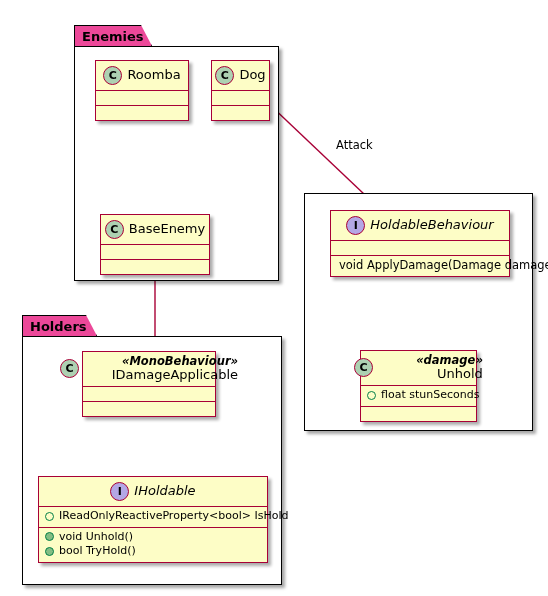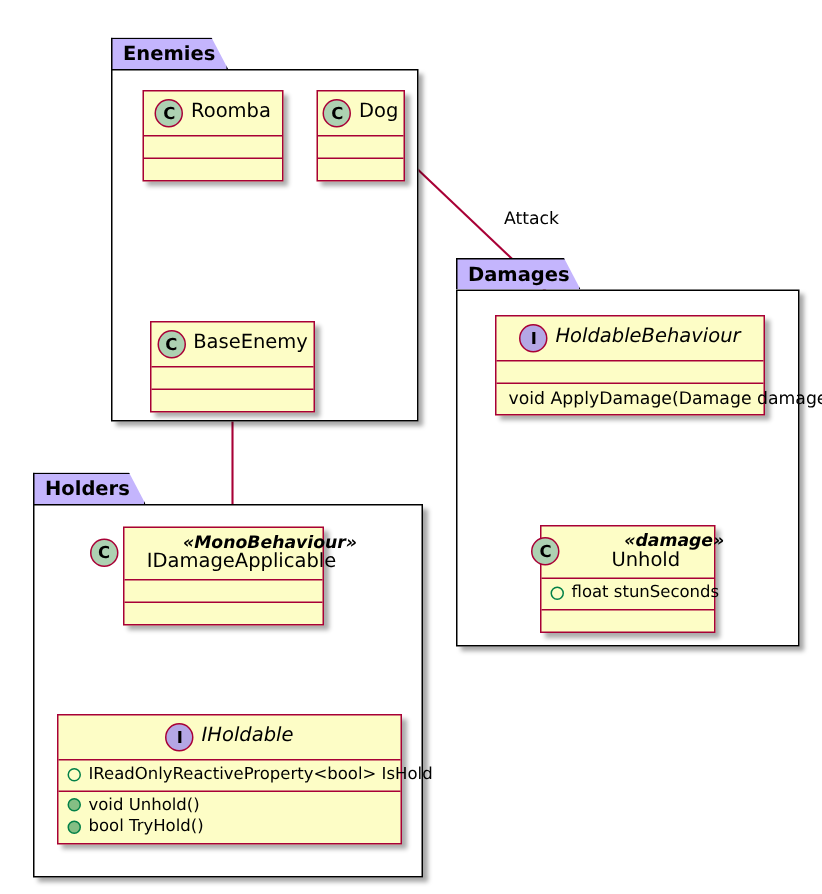--- a/index.html
+++ b/index.html
@@ -9,21 +9,21 @@
   }
   #canvas{position:absolute;left:0;top:0;width:548px;height:596px;}
 
   
   #links{position:absolute;left:0;top:0;width:548px;height:596px;pointer-events:none;}
 
   
   .pkg{position:absolute;box-sizing:border-box;}
   .pkg-tab{
     position:absolute;left:0;top:0;height:21px;box-sizing:border-box;
-    background:#c4b5fd;border:1.5px solid #000000;border-bottom:none;
+    background:#ec4899;border:1.5px solid #000000;border-bottom:none;
     display:flex;align-items:center;
     padding:0 16px 0 7px;
     font-weight:bold;font-size:13px;color:#000;white-space:nowrap;
     clip-path:polygon(0 0, calc(100% - 11px) 0, 100% 100%, 0 100%);
     z-index:2;
   }
   .pkg-body{
     position:absolute;left:0;box-sizing:border-box;
     background:#ffffff;border:1.5px solid #000000;
     box-shadow:3px 3px 3px rgba(0,0,0,0.35);
@@ -41,21 +41,21 @@
     padding:3px 8px 4px 8px;position:relative;min-height:22px;
   }
   .cls-head .badge{
     width:17px;height:17px;border-radius:50%;
     background:#ADD1B2;border:1.2px solid #A80036;
     display:flex;align-items:center;justify-content:center;
     font-weight:bold;font-size:11px;color:#000;line-height:1;
     flex:0 0 auto;margin-right:5px;
   }
   .cls-head .badge.iface{background:#B4A7E5;}
-  .names{display:flex;flex-direction:column;align-items:center;line-height:1.12;}
+  .names{display:flex;flex-direction:column;align-items:flex-end;line-height:1.12;}
   .stereo{font-style:italic;font-weight:bold;font-size:11.5px;color:#000;white-space:nowrap;margin-left:38px;}
   .cname{font-size:13px;color:#000;white-space:nowrap;}
   .cname.ital{font-style:italic;}
   .sep{height:0;border-top:1.5px solid #A80036;}
   .cls-sec{padding:2px 4px 3px 4px;min-height:9px;}
   .memb{display:flex;align-items:center;font-size:11px;color:#000;line-height:1.32;white-space:nowrap;padding-left:2px;}
   .memb .vis{
     width:7px;height:7px;border-radius:50%;flex:0 0 auto;margin-right:5px;
   }
   .vis.pub-field{background:transparent;border:1.3px solid #038048;}
@@ -146,23 +146,20 @@
         <span class="cname">BaseEnemy</span>
       </span>
     </div>
     <div class="sep"></div>
     <div class="cls-sec"></div>
     <div class="sep"></div>
     <div class="cls-sec"></div>
   </div>
 
   <div class="pkg" style="left:304px;top:172px;width:229px;height:259px;">
-    <div class="pkg-tab" style="width:83px;">
-      <span>Damages</span>
-    </div>
     <div class="pkg-body" style="top:21px;width:229px;height:238px;"></div>
   </div>
 
   <div class="cls" style="left:330px;top:210px;width:180px;">
     <div class="cls-head">
       <span class="badge iface">I</span>
       <span class="names">
         <span class="cname ital">HoldableBehaviour</span>
       </span>
     </div>

